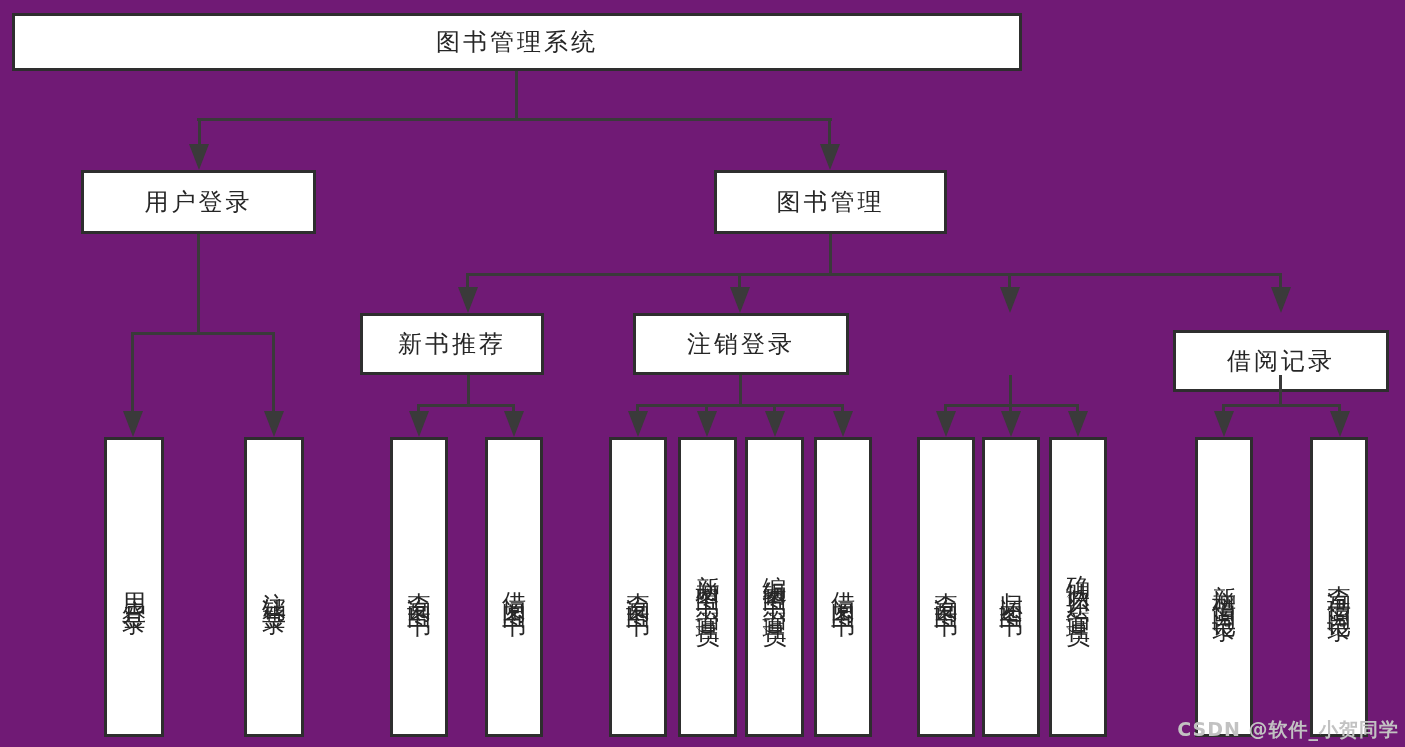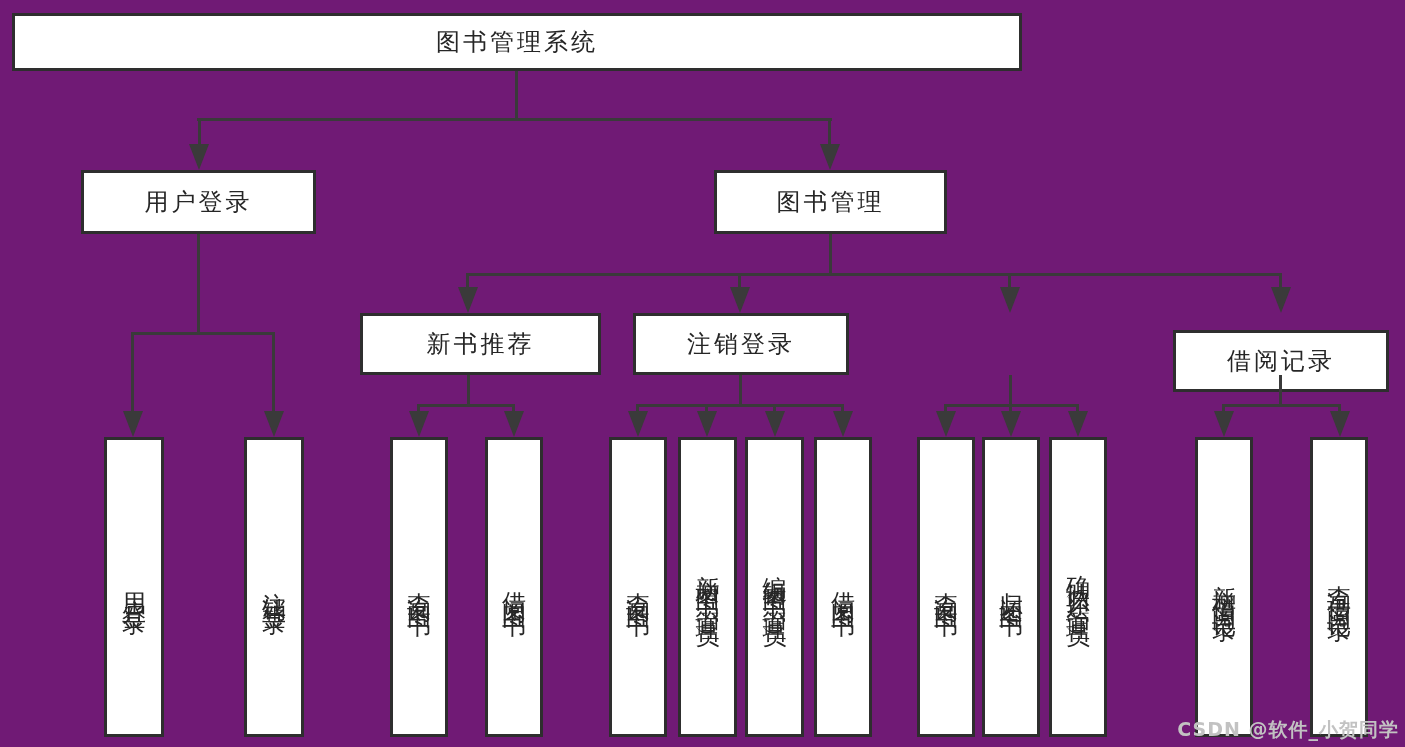--- a/index.html
+++ b/index.html
@@ -63,21 +63,21 @@
   <div class="hline" style="left:466px;top:273px;width:816px"></div>
   <div class="vline" style="left:466px;top:273px;height:18px"></div>
   <div class="ahead" style="left:458px;top:287px"></div>
   <div class="vline" style="left:738px;top:273px;height:18px"></div>
   <div class="ahead" style="left:730px;top:287px"></div>
   <div class="vline" style="left:1008px;top:273px;height:18px"></div>
   <div class="ahead" style="left:1000px;top:287px"></div>
   <div class="vline" style="left:1279px;top:273px;height:18px"></div>
   <div class="ahead" style="left:1271px;top:287px"></div>
 
-  <div class="box hbox" style="left:360px;top:313px;width:241px;height:62px">
+  <div class="box hbox" style="left:360px;top:313px;width:184px;height:62px">
     <span>新书推荐</span>
   </div>
   <div class="box hbox" style="left:633px;top:313px;width:216px;height:62px">
     <span>注销登录</span>
   </div>
   <div class="box hbox" style="left:1173px;top:330px;width:216px;height:62px">
     <span>借阅记录</span>
   </div>
 
   <div class="vline" style="left:467px;top:375px;height:31px"></div>

